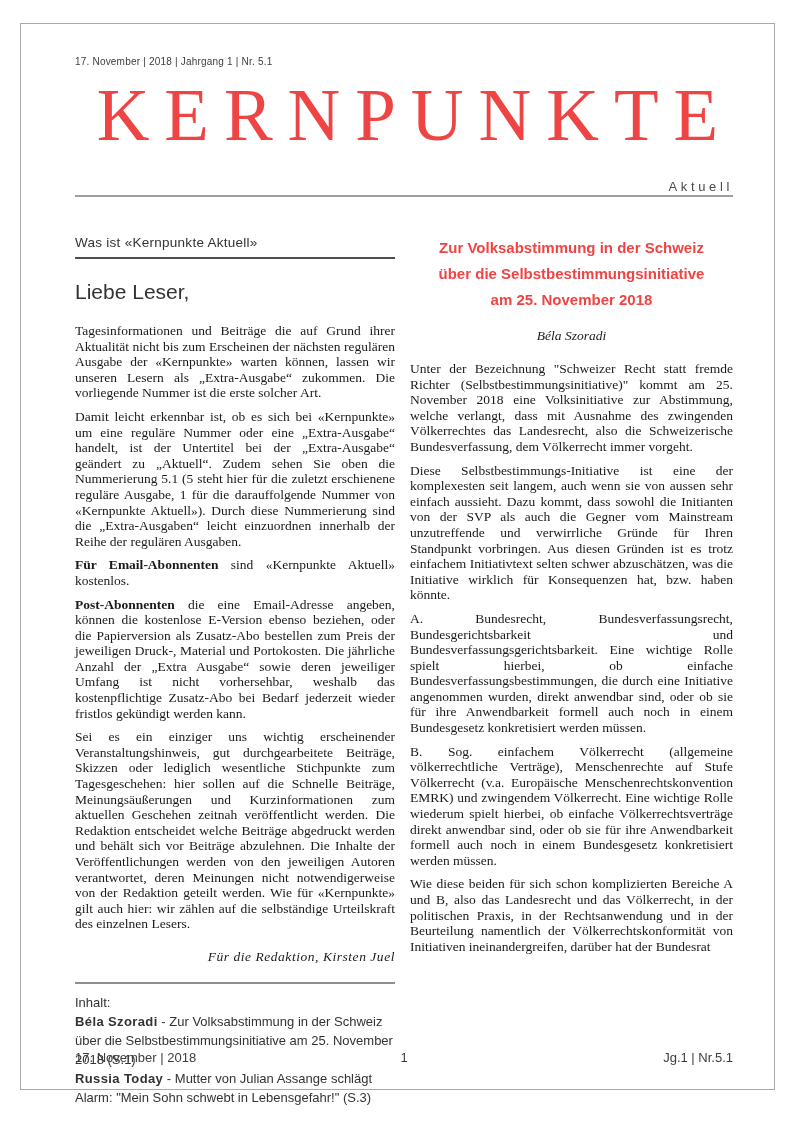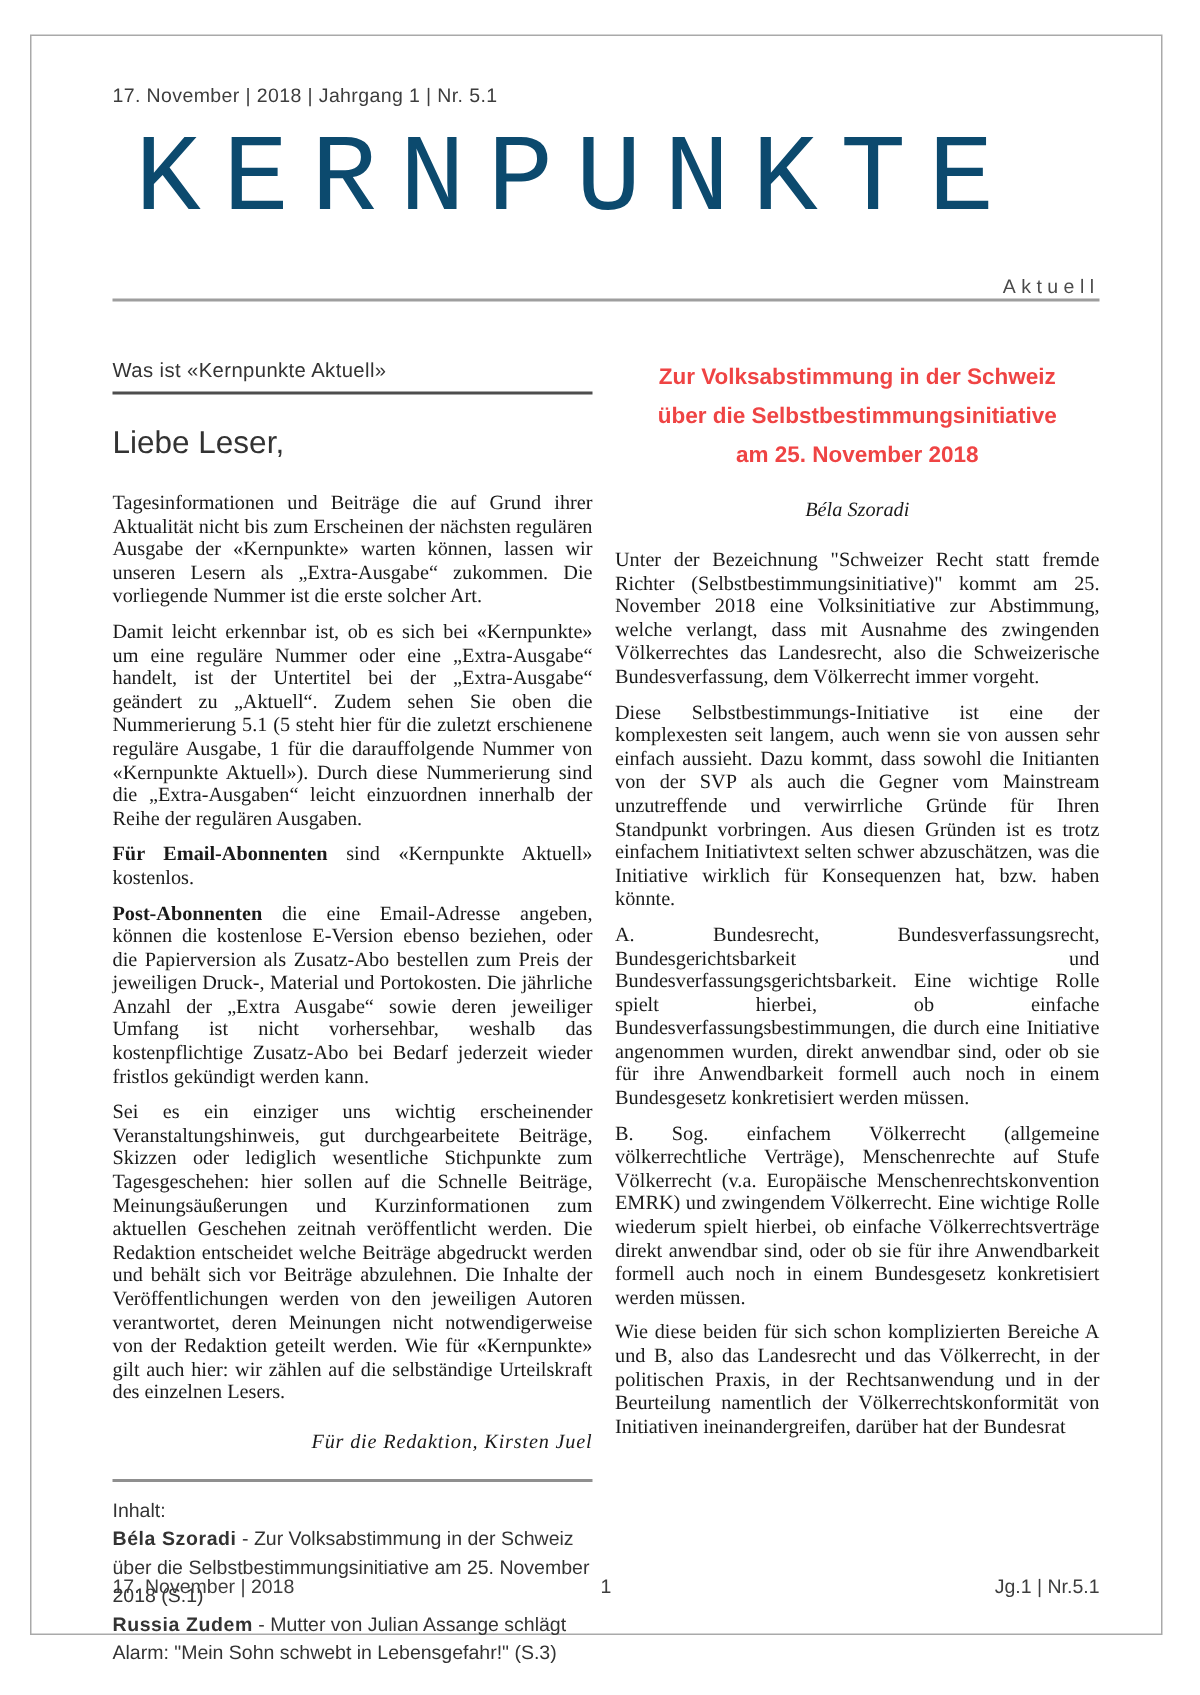--- a/index.html
+++ b/index.html
@@ -20,34 +20,34 @@
     box-sizing: border-box;
     border: 1px solid #a9a9a9;
     background: #ffffff;
     color: #1a1a1a;
   }
   .inner { padding: 32px 41px 0 54px; }
 
   
   .date-line {
     font-family: "Liberation Sans", sans-serif;
-    font-size: 13px;
+    font-size: 10px;
     color: #3d3d3d;
     letter-spacing: 0.02em;
   }
   .masthead {
     margin-top: 12px;
-    text-align: left;
-    font-family: Liberation Mono, monospace;
+    text-align: right;
+    font-family: Liberation Serif, serif;
     font-size: 73px;
     line-height: 1;
     letter-spacing: 0.205em;
     text-indent: 0.205em;
     white-space: nowrap;
-    color: #0c4a6e;
+    color: #ef4444;
   }
   .edition {
     margin-top: 27px;
     text-align: right;
     font-family: "Liberation Sans", sans-serif;
     font-size: 13px;
     letter-spacing: 0.28em;
     color: #4a4a4a;
   }
   .header-rule { border: 0; border-top: 2px solid #9e9e9e; margin: 1px 0 0 0; }
@@ -154,21 +154,21 @@
           <p class="body"><strong>Für Email-Abonnenten</strong><span> sind «Kernpunkte Aktuell» kostenlos.</span></p>
           <p class="body"><strong>Post-Abonnenten</strong><span> die eine Email-Adresse angeben, können die kostenlose E-Version ebenso beziehen, oder die Papierversion als Zusatz-Abo bestellen zum Preis der jeweiligen Druck-, Material und Portokosten. Die jährliche Anzahl der „Extra Ausgabe“ sowie deren jeweiliger Umfang ist nicht vorhersehbar, weshalb das kostenpflichtige Zusatz-Abo bei Bedarf jederzeit wieder fristlos gekündigt werden kann.</span></p>
           <p class="body"><span>Sei es ein einziger uns wichtig erscheinender Veranstaltungshinweis, gut durchgearbeitete Beiträge, Skizzen oder lediglich wesentliche Stichpunkte zum Tagesgeschehen: hier sollen auf die Schnelle Beiträge, Meinungsäußerungen und Kurzinformationen zum aktuellen Geschehen zeitnah veröffentlicht werden. Die Redaktion entscheidet welche Beiträge abgedruckt werden und behält sich vor Beiträge abzulehnen. Die Inhalte der Veröffentlichungen werden von den jeweiligen Autoren verantwortet, deren Meinungen nicht notwendigerweise von der Redaktion geteilt werden. Wie für «Kernpunkte» gilt auch hier: wir zählen auf die selbständige Urteilskraft des einzelnen Lesers.</span></p>
 
           <div class="signature">Für die Redaktion, Kirsten Juel</div>
 
           <hr class="inhalt-rule">
           <div class="inhalt">
             <div>Inhalt:</div>
             <div class="inhalt-entry"><b>Béla Szoradi</b><span> - Zur Volksabstimmung in der Schweiz über die Selbstbestimmungsinitiative am 25. November 2018 (S.1)</span></div>
-            <div class="inhalt-entry"><b>Russia Zudem</b><span> - Mutter von Julian Assange schlägt Alarm: "Mein Sohn schwebt in Lebensgefahr!" (S.3)</span></div>
+            <div class="inhalt-entry"><b>Russia Today</b><span> - Mutter von Julian Assange schlägt Alarm: "Mein Sohn schwebt in Lebensgefahr!" (S.3)</span></div>
           </div>
         </div>
 
         <div class="col-right">
           <div class="article-title">
             <div>Zur Volksabstimmung in der Schweiz</div>
             <div>über die Selbstbestimmungsinitiative</div>
             <div>am 25. November 2018</div>
           </div>
           <div class="article-author">Béla Szoradi</div>

